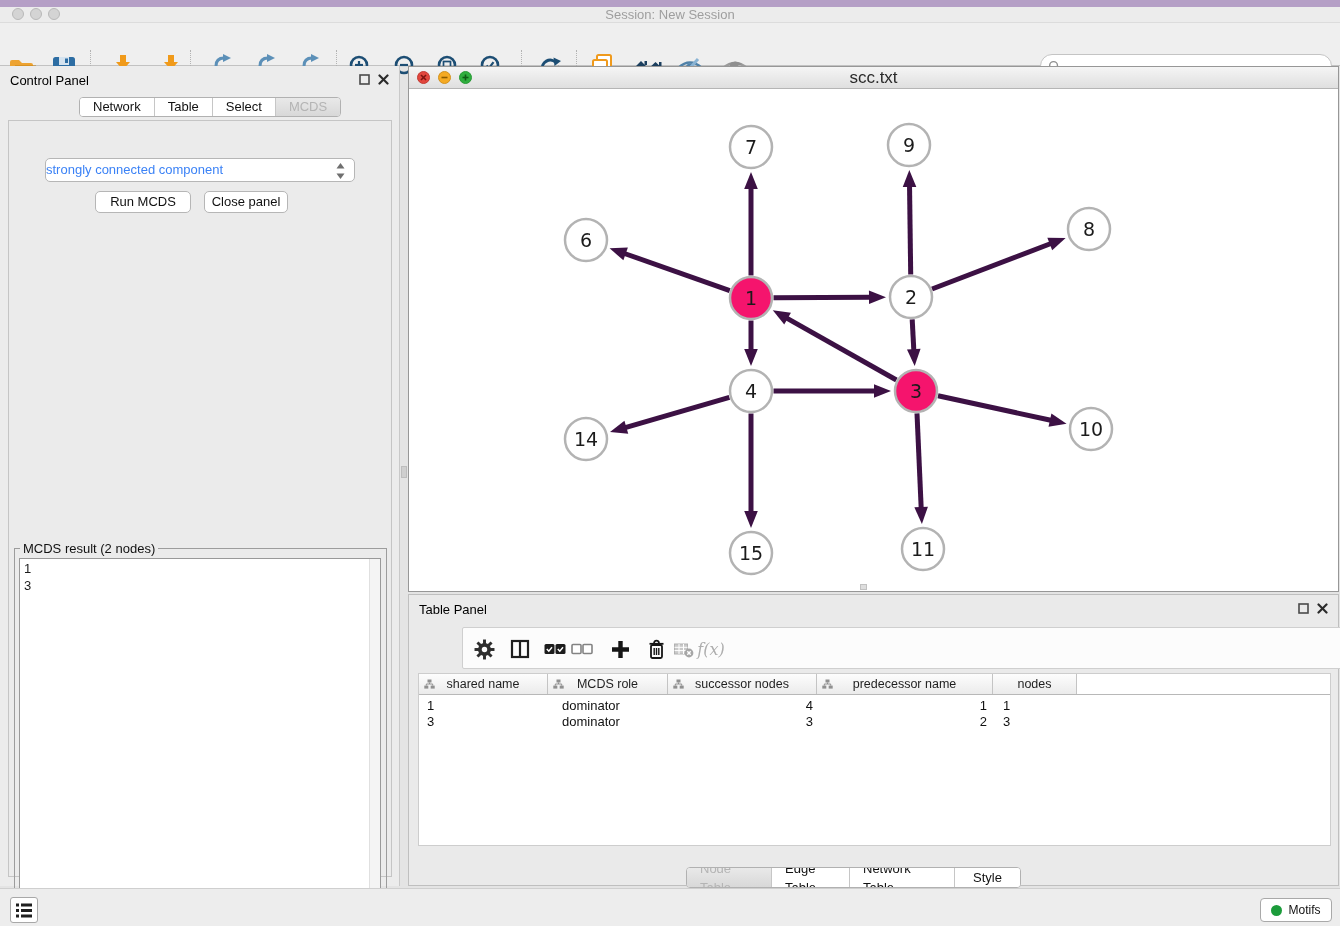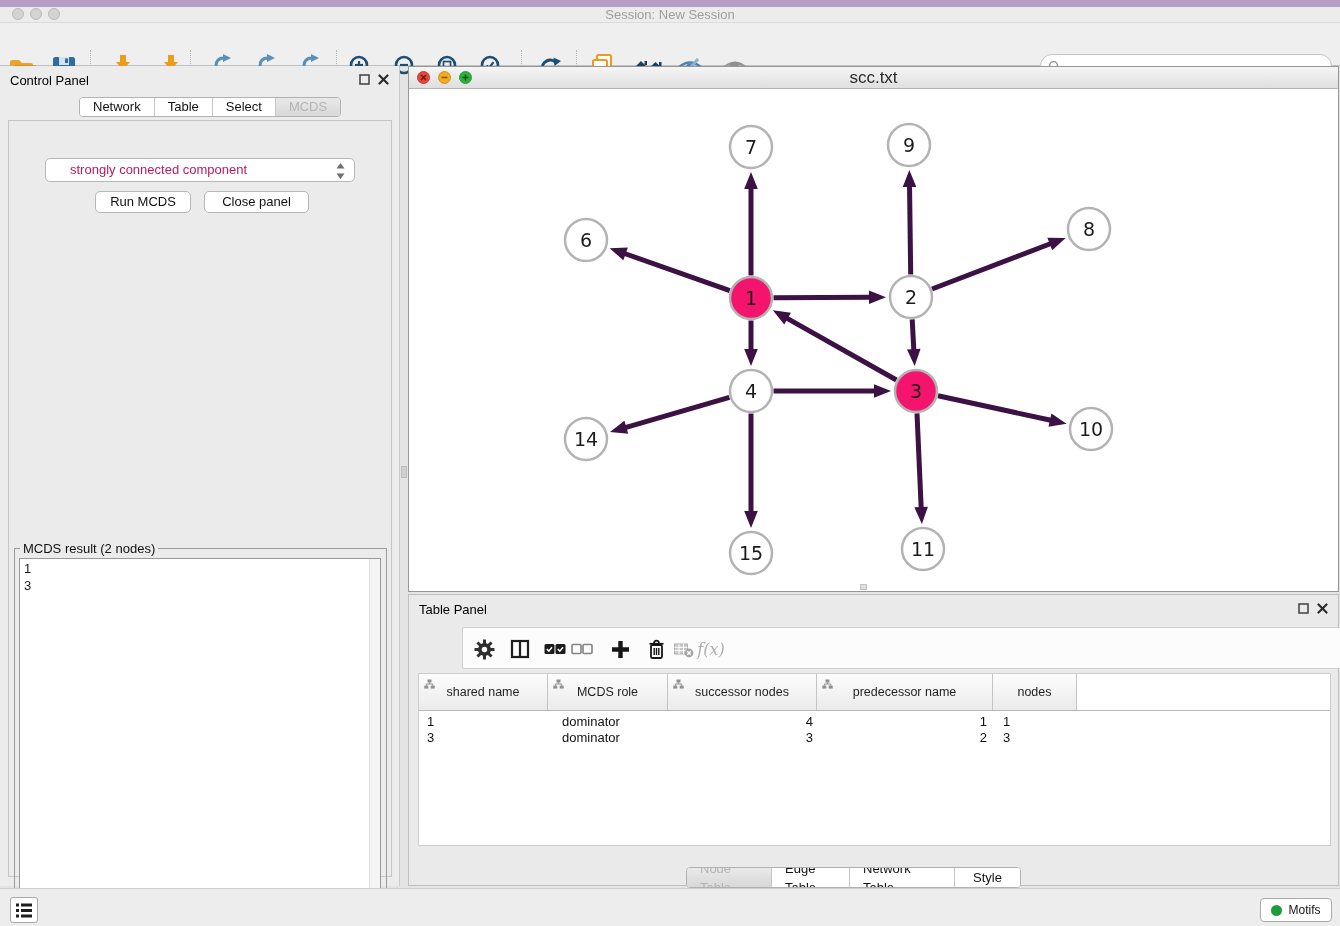--- a/index.html
+++ b/index.html
@@ -29,21 +29,21 @@
   .panel-title { position:absolute; left:10px; top:7px; font-size:13px; color:#000000; }
   .win-btns { position:absolute; right:10px; top:8px; display:flex; gap:8px; align-items:center; }
 
   .seg-tabs { position:absolute; display:flex; border:1px solid #b1b1b1; border-radius:4px; background:#fff; overflow:hidden; height:20px; }
   .seg { padding:0 13px; font-size:13px; line-height:18px; color:#111; background:#fff; border-right:1px solid #c6c6c6; display:flex; align-items:center; }
   .seg:last-child { border-right:none; }
   .seg.sel { background:linear-gradient(#e9e9e9,#d8d8d8); color:#b4b4b4; }
 
   .cp-body { position:absolute; left:8px; top:54px; width:384px; height:757px; background:#ebebeb; border:1px solid #c5c5c5; }
   .opt-label { position:absolute; left:0; right:0; top:17px; text-align:center; font-size:13px; }
-  .select { position:absolute; left:36px; top:37px; width:310px; height:24px; background:#fff; border:1px solid #b6b6b6; border-radius:5px; font-size:13px; line-height:22px; padding-left:24px; color:#be185d; }
+  .select { position:absolute; left:36px; top:37px; width:310px; height:24px; background:#fff; border:1px solid #b6b6b6; border-radius:5px; font-size:13px; line-height:22px; padding-left:0; color:#3b82f6; }
   .select .chev { position:absolute; right:9px; top:4px; width:9px; height:16px; }
   .btn { position:absolute; height:22px; background:#fff; border:1px solid #b6b6b6; border-radius:5px; font-size:13px; text-align:center; line-height:20px; color:#111; }
 
   .result-group { position:absolute; left:5px; top:372px; width:373px; height:381px; border:1px solid #9c9c9c; }
   .result-group legend { font-size:13px; margin-left:5px; padding:0 3px; color:#111; }
   fieldset.result-group { border-radius:0;margin-top:48px; }
   .result-text { position:absolute; left:4px; right:5px; top:2px; bottom:4px; background:#fff; border:1px solid #999; font-size:13px; line-height:17px; padding:1px 4px; }
   .result-scroll { position:absolute; right:0; top:0; bottom:0; width:11px; background:#f4f4f4; border-left:1px solid #e0e0e0; }
 
   
@@ -55,21 +55,21 @@
   .nf-handle { position:absolute; left:451px; bottom:1px; width:7px; height:6px; background:#dedede; border:1px solid #c2c2c2; }
   .gap-handle { left:401px; top:466px; width:6px; height:12px; background:#cfcfcf; border:1px solid #bdbdbd; }
 
   
   .table-panel { left:408px; top:594px; width:931px; height:292px; background:#eaeaea; border:1px solid #bfbfbf; }
   .tp-toolbar { position:absolute; left:9px; top:32px; width:913px; height:42px; background:#fcfcfc; border:1px solid #cfcfcf; border-radius:2px;margin-left:44px; }
   .tp-ico { position:absolute; top:10px; width:24px; height:22px; display:flex; align-items:center; justify-content:center; }
   .fx { font-family:"DejaVu Serif", serif; font-style:italic; font-size:16px; color:#aeaeae; }
 
   .tbl { position:absolute; left:9px; top:78px; width:913px; height:173px; background:#fff; border:1px solid #cdcdcd; }
-  .tbl-head { display:flex; height:37px; border-bottom:1px solid #b8b8b8; }
+  .tbl-head { display:flex; height:21px; border-bottom:1px solid #b8b8b8; }
   .th { position:relative; display:flex; align-items:center; justify-content:center; background:linear-gradient(#fdfdfd,#ebebeb); border-right:1px solid #c4c4c4; font-size:12.5px; color:#1f1f1f; }
   .th .tree { position:absolute; left:5px; top:5px; }
   .th-fill { flex:1; background:#fff; }
   .tr { display:flex; height:16px; font-size:13px; color:#111; }
   .td { overflow:hidden; white-space:nowrap; }
 
   .tp-tabs { position:absolute; left:277px; top:272px; height:21px; }
   .tp-tabs .seg { line-height:19px; }
 
   
@@ -284,21 +284,21 @@
 
     <div class="select">
       <span>strongly connected component</span>
       <svg class="chev" viewBox="0 0 9 16">
         <path d="M4.5 0 L8.5 5.5 H0.5 z" fill="#6f6f6f"></path>
         <path d="M4.5 16 L0.5 10.5 H8.5 z" fill="#6f6f6f"></path>
       </svg>
     </div>
 
     <button class="btn" style="left:86px; top:70px; width:96px;">Run MCDS</button>
-    <button class="btn" style="left:195px; top:70px; width:105px;">Close panel</button>
+    <button class="btn" style="left:195px; top:70px; width:84px;">Close panel</button>
 
     <fieldset class="result-group">
       <legend>MCDS result (2 nodes)</legend>
       <div class="result-text">
         <div>1</div>
         <div>3</div>
         <div class="result-scroll"></div>
       </div>
     </fieldset>
   </div>

